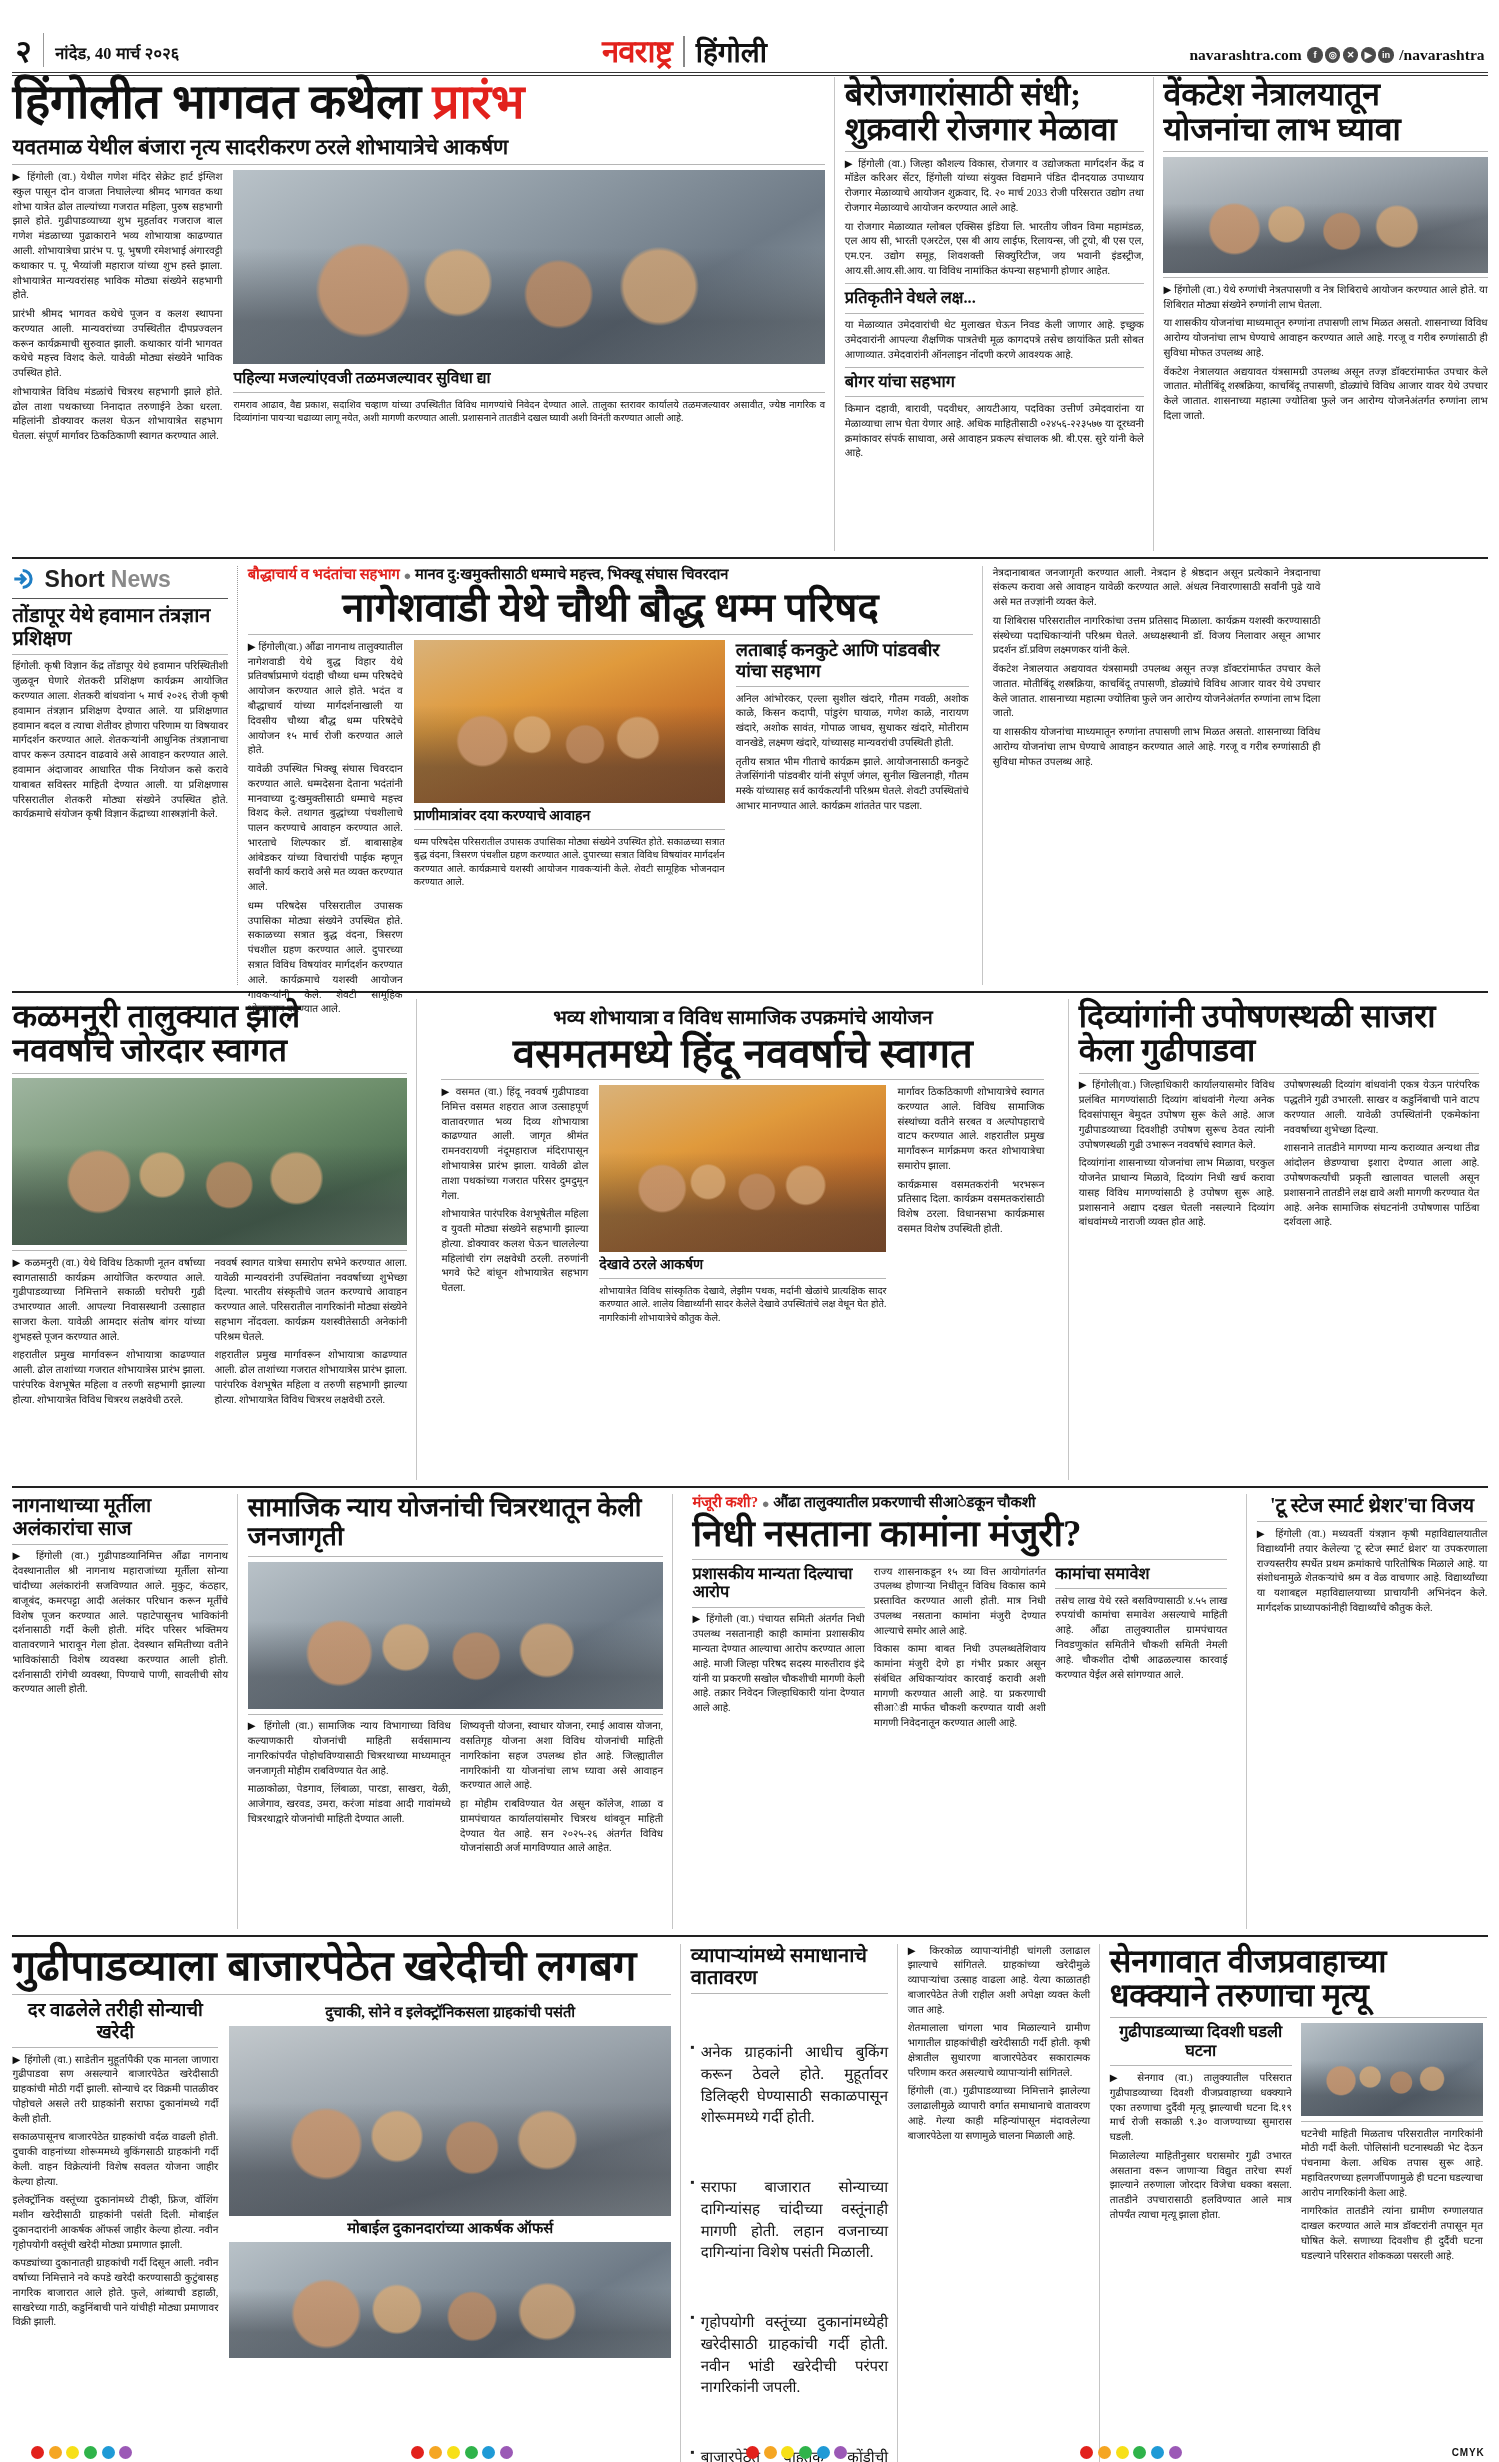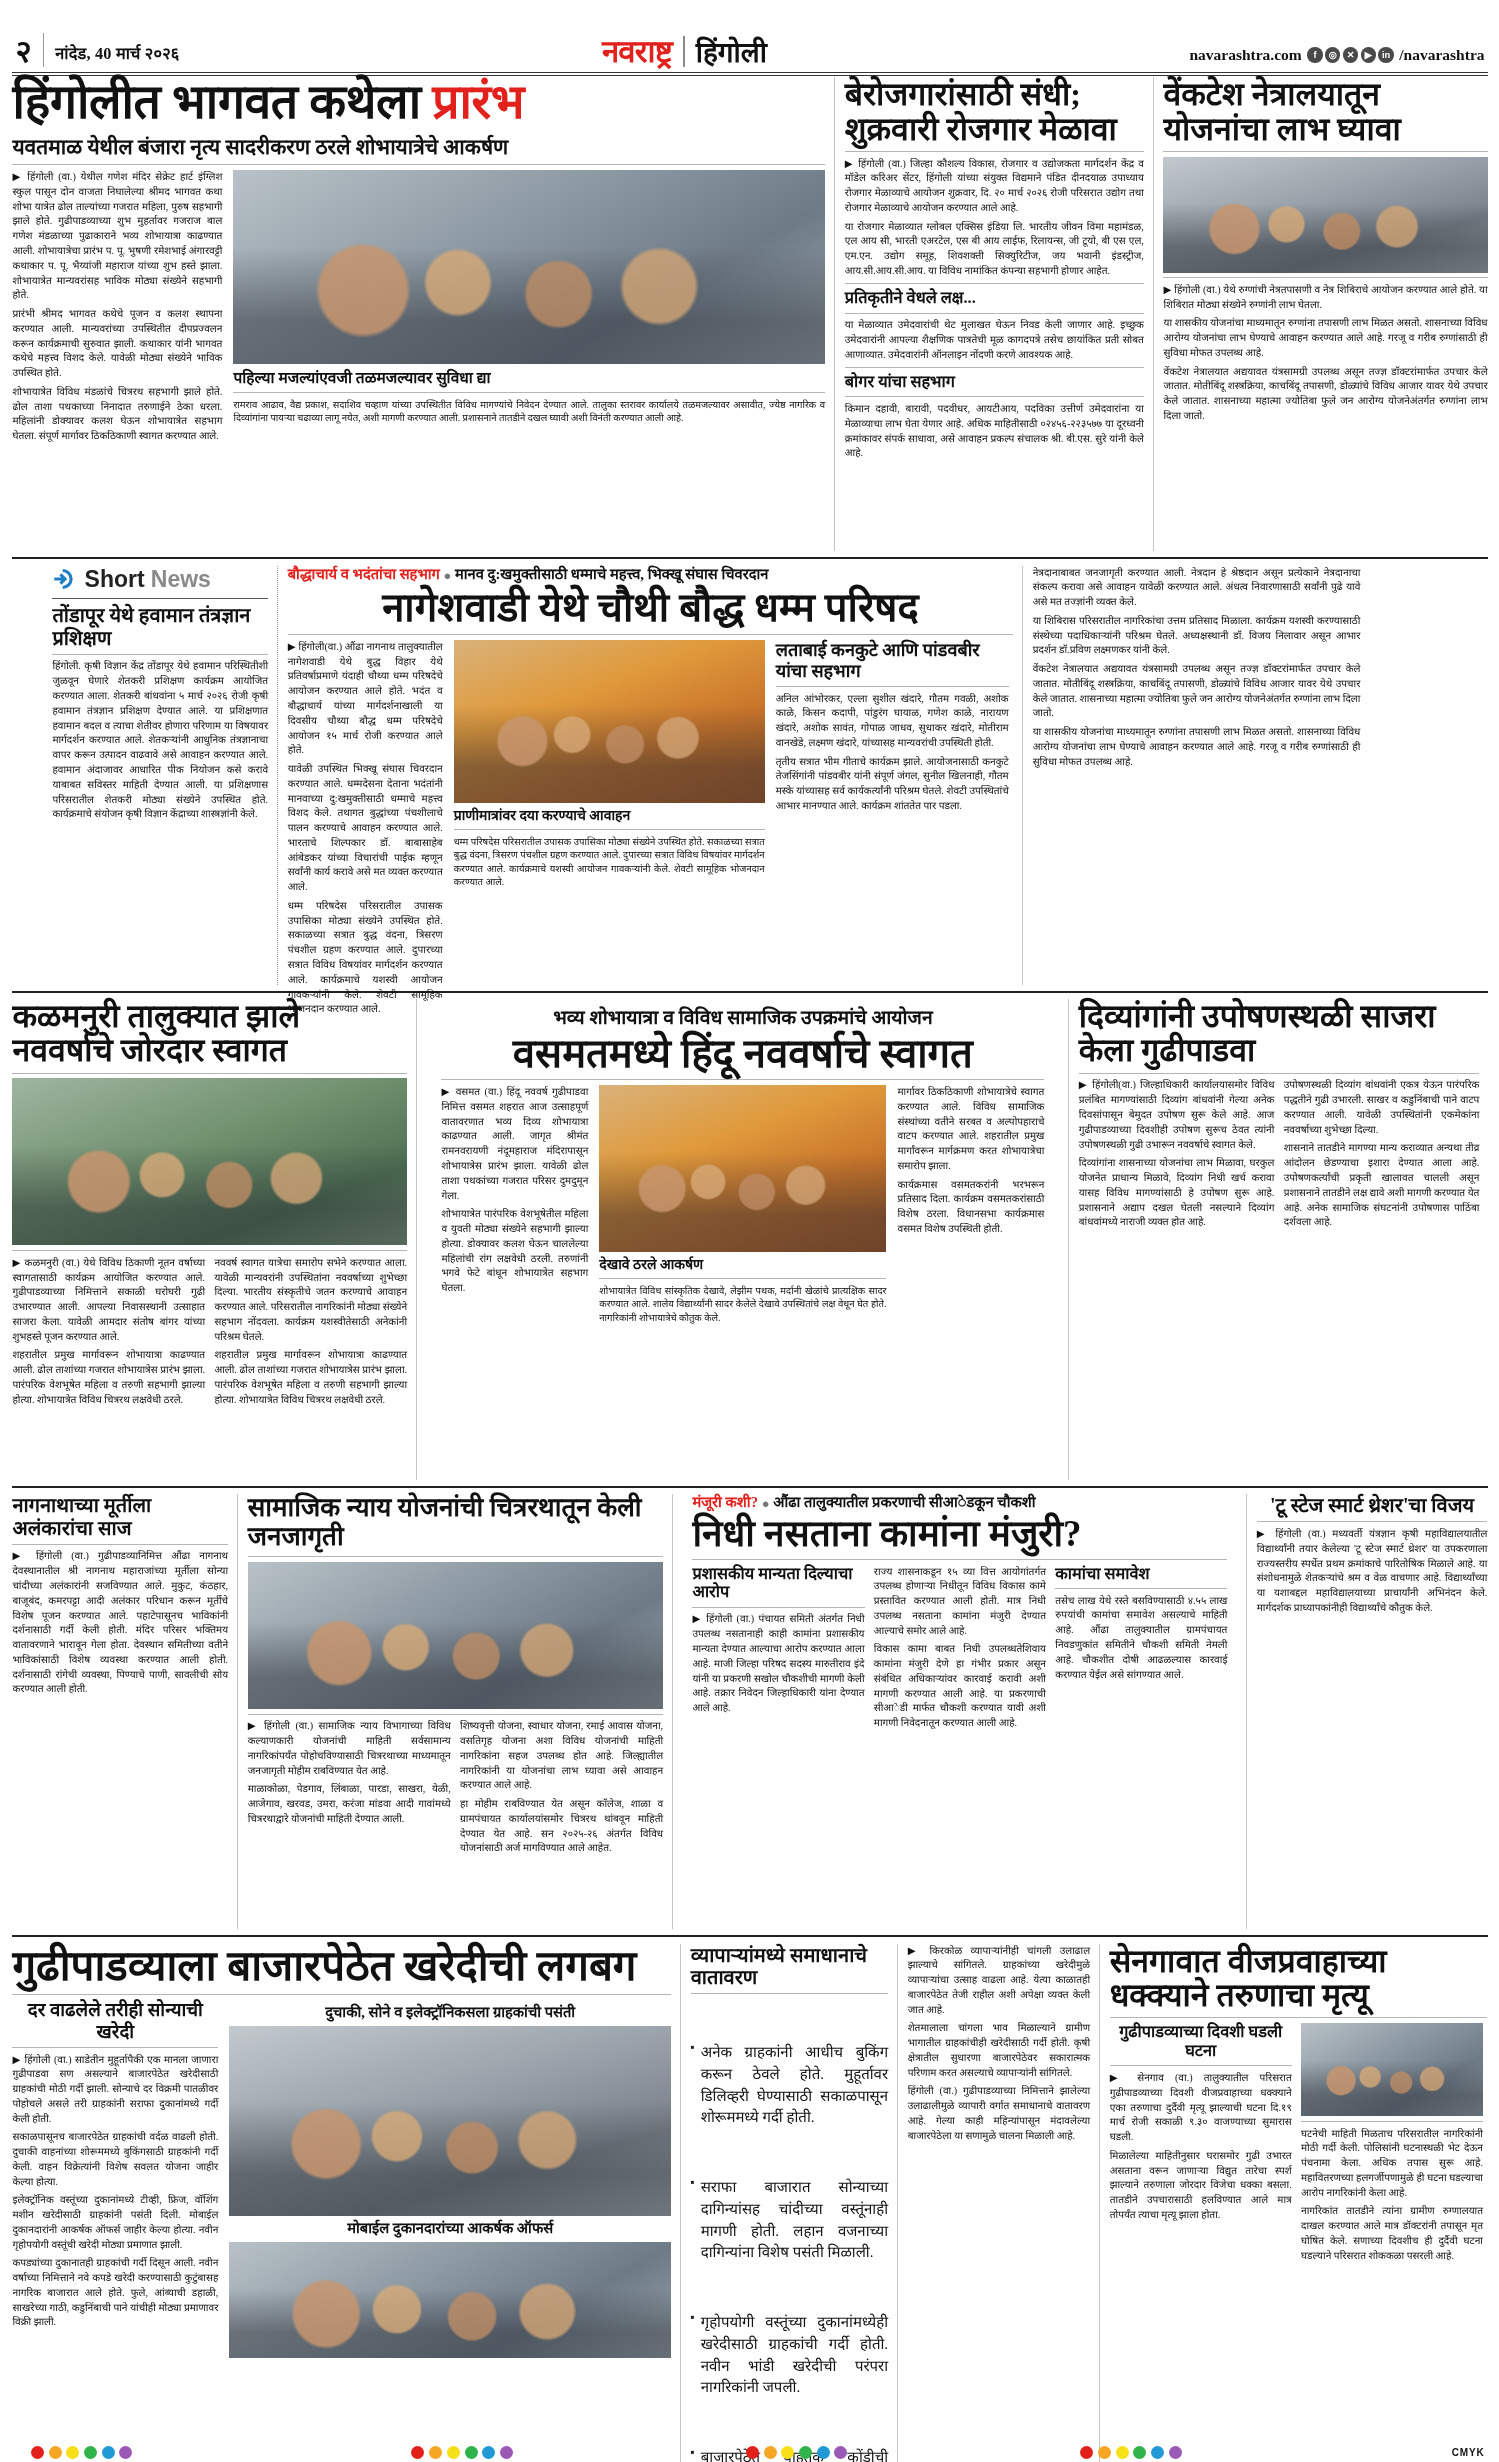--- a/index.html
+++ b/index.html
@@ -142,21 +142,21 @@
           <div class="hr-thin"></div>
           <div class="cap">रामराव आढाव, वैद्य प्रकाश, सदाशिव चव्हाण यांच्या उपस्थितीत विविध मागण्यांचे निवेदन देण्यात आले. तालुका स्तरावर कार्यालये तळमजल्यावर असावीत, ज्येष्ठ नागरिक व दिव्यांगांना पायऱ्या चढाव्या लागू नयेत, अशी मागणी करण्यात आली. प्रशासनाने तातडीने दखल घ्यावी अशी विनंती करण्यात आली आहे.</div>
         </div>
       </div>
     </div>
 
     <div class="vrule-solid" style="width:322px; padding:0 9.3px;">
       <h2 class="hl2">बेरोजगारांसाठी संधी; शुक्रवारी रोजगार मेळावा</h2>
       <div class="hr-thin"></div>
       <div class="body">
-        <p><span class="arrow">▶</span> <span>हिंगोली (वा.) जिल्हा कौशल्य विकास, रोजगार व उद्योजकता मार्गदर्शन केंद्र व मॉडेल करिअर सेंटर, हिंगोली यांच्या संयुक्त विद्यमाने पंडित दीनदयाळ उपाध्याय रोजगार मेळाव्याचे आयोजन शुक्रवार, दि. २० मार्च २०२६ रोजी परिसरात उद्योग तथा रोजगार मेळाव्याचे आयोजन करण्यात आले आहे.</span></p>
+        <p><span class="arrow">▶</span> <span>हिंगोली (वा.) जिल्हा कौशल्य विकास, रोजगार व उद्योजकता मार्गदर्शन केंद्र व मॉडेल करिअर सेंटर, हिंगोली यांच्या संयुक्त विद्यमाने पंडित दीनदयाळ उपाध्याय रोजगार मेळाव्याचे आयोजन शुक्रवार, दि. २० मार्च 2033 रोजी परिसरात उद्योग तथा रोजगार मेळाव्याचे आयोजन करण्यात आले आहे.</span></p>
         <p>या रोजगार मेळाव्यात ग्लोबल एक्सिस इंडिया लि. भारतीय जीवन विमा महामंडळ, एल आय सी, भारती एअरटेल, एस बी आय लाईफ, रिलायन्स, जी टूयो, बी एस एल, एम.एन. उद्योग समूह, शिवशक्ती सिक्युरिटीज, जय भवानी इंडस्ट्रीज, आय.सी.आय.सी.आय. या विविध नामांकित कंपन्या सहभागी होणार आहेत.</p>
       </div>
       <div class="hr-thin"></div>
       <h3 class="hl5">प्रतिकृतीने वेधले लक्ष...</h3>
       <div class="hr-thin"></div>
       <div class="body">
           <p>या मेळाव्यात उमेदवारांची थेट मुलाखत घेऊन निवड केली जाणार आहे. इच्छुक उमेदवारांनी आपल्या शैक्षणिक पात्रतेची मूळ कागदपत्रे तसेच छायांकित प्रती सोबत आणाव्यात. उमेदवारांनी ऑनलाइन नोंदणी करणे आवश्यक आहे.</p>
         </div>
       <div class="hr-thin"></div>
       <h3 class="hl5">बोगर यांचा सहभाग</h3>
@@ -174,21 +174,21 @@
       <div class="body">
         <p><span class="arrow">▶</span> <span>हिंगोली (वा.) येथे रुग्णांची नेत्रतपासणी व नेत्र शिबिराचे आयोजन करण्यात आले होते. या शिबिरात मोठ्या संख्येने रुग्णांनी लाभ घेतला.</span></p>
         <p>या शासकीय योजनांचा माध्यमातून रुग्णांना तपासणी लाभ मिळत असतो. शासनाच्या विविध आरोग्य योजनांचा लाभ घेण्याचे आवाहन करण्यात आले आहे. गरजू व गरीब रुग्णांसाठी ही सुविधा मोफत उपलब्ध आहे.</p>
         <p>वेंकटेश नेत्रालयात अद्ययावत यंत्रसामग्री उपलब्ध असून तज्ज्ञ डॉक्टरांमार्फत उपचार केले जातात. मोतीबिंदू शस्त्रक्रिया, काचबिंदू तपासणी, डोळ्यांचे विविध आजार यावर येथे उपचार केले जातात. शासनाच्या महात्मा ज्योतिबा फुले जन आरोग्य योजनेअंतर्गत रुग्णांना लाभ दिला जातो.</p>
       </div>
     </div>
   </div>
 
   <div class="hr-dark"></div>
 
-  <div class="band" style="height:419px;margin-left:40px;">
+  <div class="band" style="height:419px;">
 
     <div style="width:225px; padding-right:9.3px;">
       <div class="shortnews-head">
         <span class="sn-icon">
           <svg width="26" height="26" viewBox="0 0 34 34">
             <path d="M14 6 a11 11 0 0 1 0 22" fill="none" stroke="#1f7ec4" stroke-width="4"></path>
             <path d="M3 17 h13 M11 11 l6 6 -6 6" fill="none" stroke="#1f7ec4" stroke-width="4"></path>
           </svg>
         </span>
         <span class="sn-short">Short</span>

